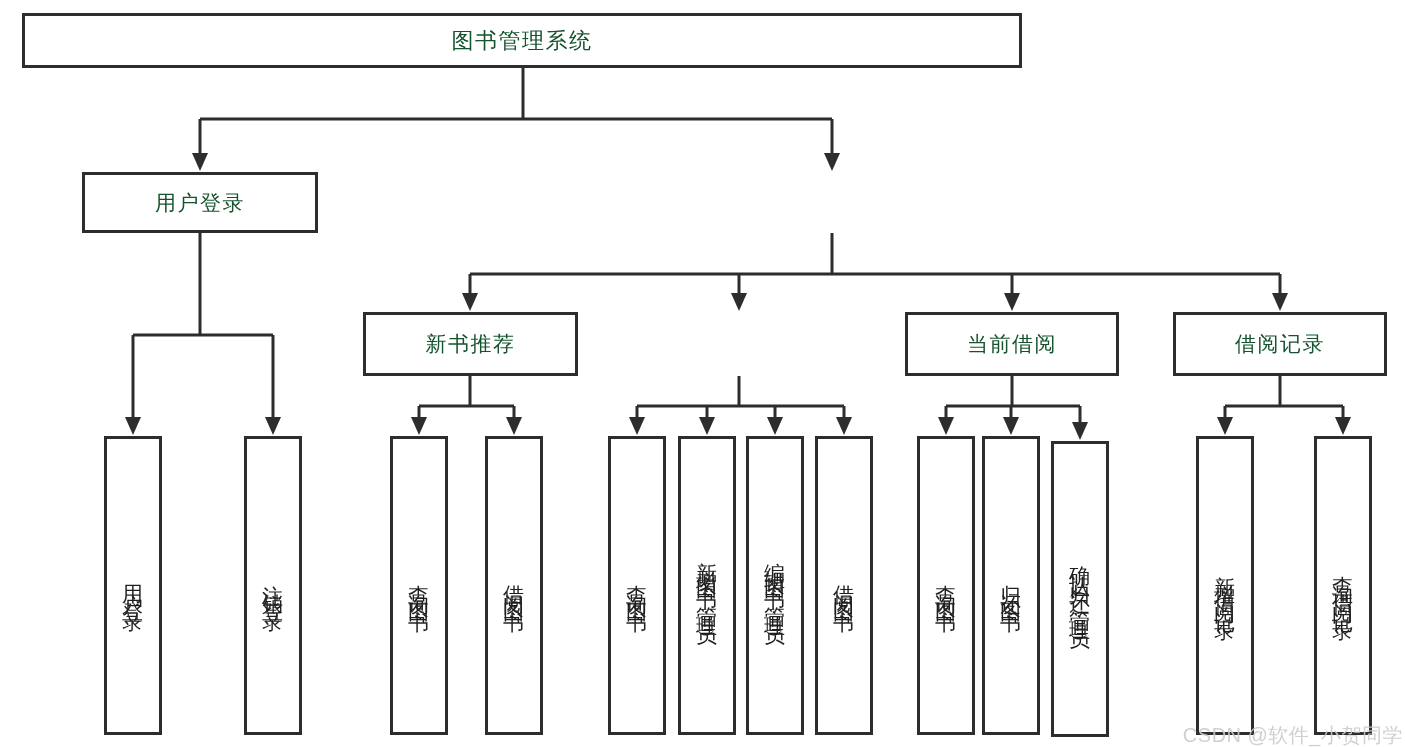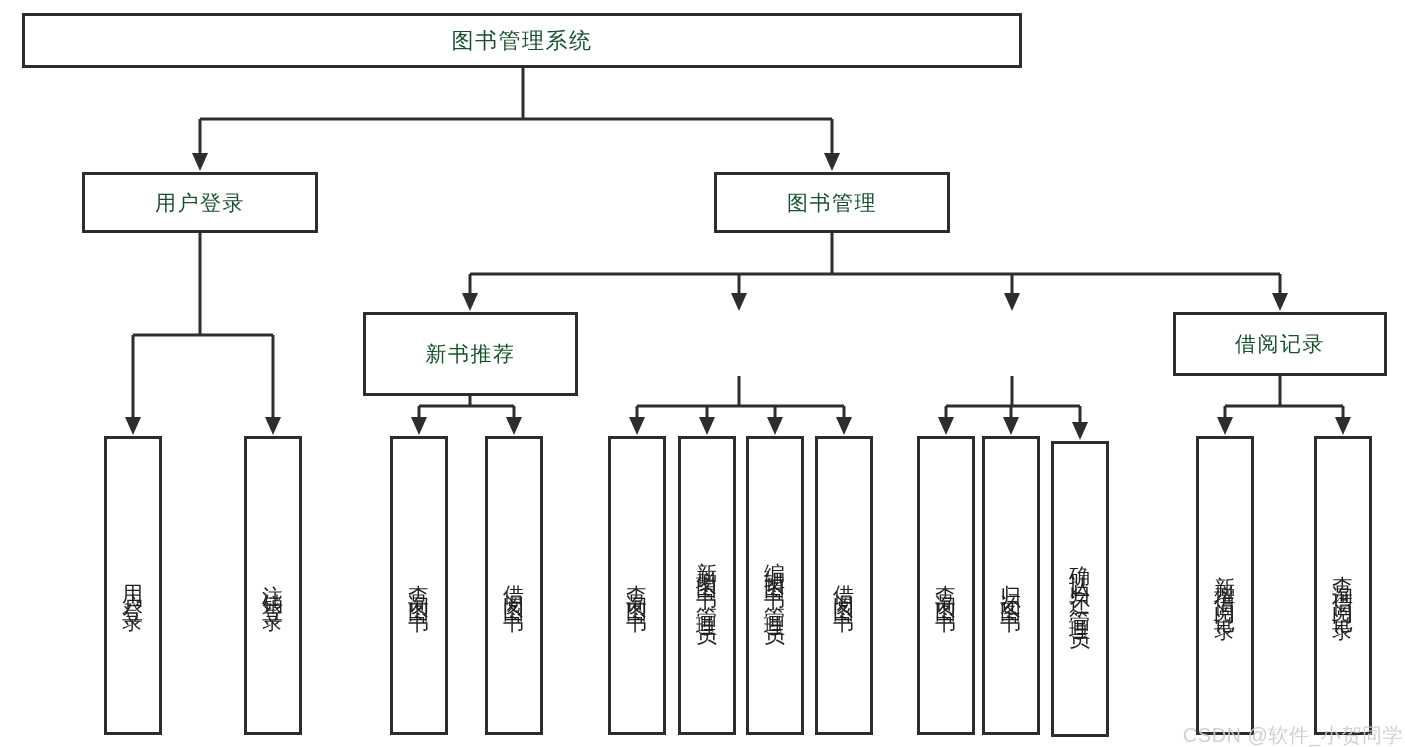--- a/index.html
+++ b/index.html
@@ -142,23 +142,23 @@
       <path d="M1225,406 V419"></path>
       <polygon points="1217,417 1233,417 1225,435"></polygon>
       <path d="M1343,406 V419"></path>
       <polygon points="1335,417 1351,417 1343,435"></polygon>
     </g>
   </svg>
 
   <div class="hbox title" style="left:22px; top:13px; width:1000px; height:55px;">图书管理系统</div>
 
   <div class="hbox" style="left:82px; top:172px; width:236px; height:61px;">用户登录</div>
-  <div class="hbox" style="left:714px; top:172px; width:236px; height:61px;">图书管理</div>
-
-  <div class="hbox" style="left:363px; top:312px; width:215px; height:84px;">新书推荐</div>
+
+  <div class="hbox" style="left:363px; top:312px; width:215px; height:64px;">新书推荐</div>
+  <div class="hbox" style="left:905px; top:312px; width:214px; height:64px;">当前借阅</div>
   <div class="hbox" style="left:1173px; top:312px; width:214px; height:64px;">借阅记录</div>
 
   <div class="vbox" style="left:104px; top:436px; width:58px; height:299px;">
     <span>用户登录</span>
   </div>
   <div class="vbox" style="left:244px; top:436px; width:58px; height:299px;">
     <span>注销登录</span>
   </div>
 
   <div class="vbox" style="left:390px; top:436px; width:58px; height:299px;">

